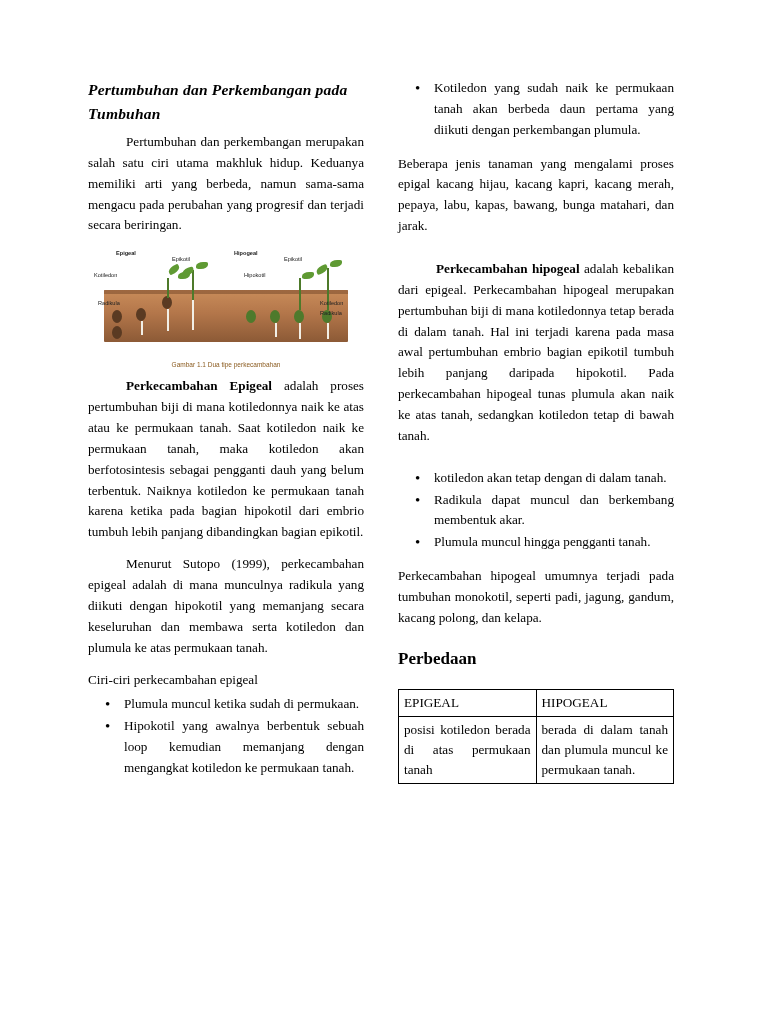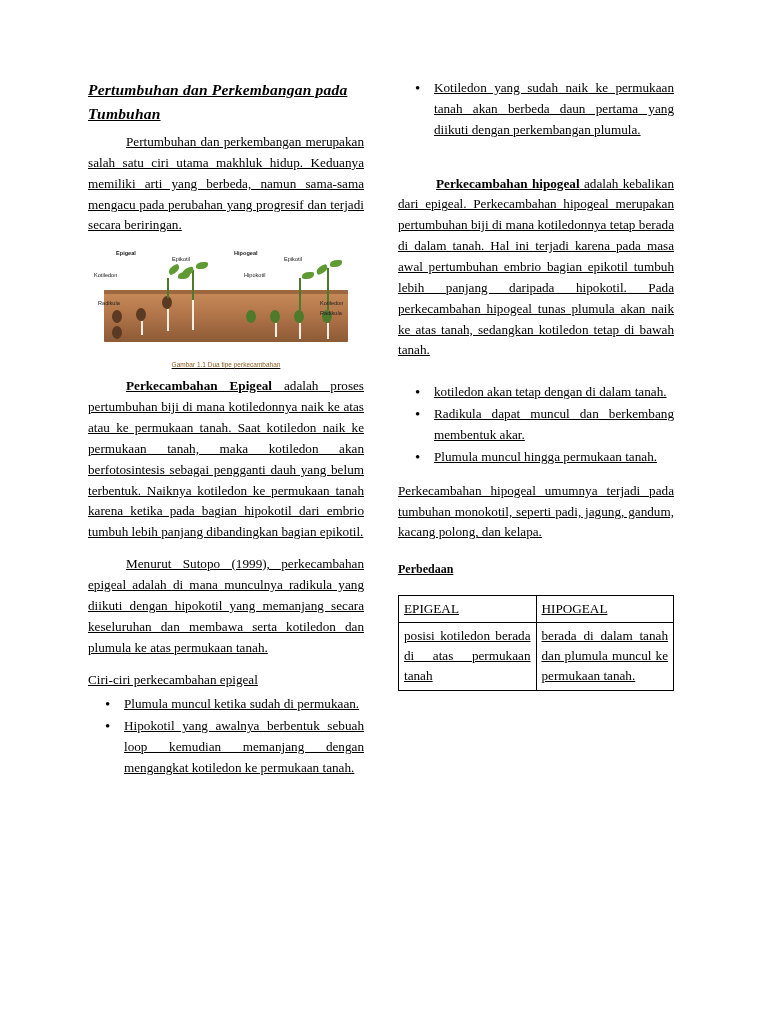--- a/index.html
+++ b/index.html
@@ -13,21 +13,20 @@
     font-family: "Liberation Serif", serif;
     color: #000000;
     overflow: hidden;
   }
   .page {
     position: relative;
     width: 768px;
     height: 760px;
     box-sizing: border-box;
     padding: 78px 88px 40px 88px;
-    text-decoration: underline;
   }
   .columns {
     display: flex;
     gap: 34px;
     height: 100%;
   }
   .col {
     width: 276px;
     flex: 0 0 276px;
   }
@@ -164,21 +163,21 @@
     font-size: 13.2px;
     line-height: 1.52;
     vertical-align: top;
     text-align: justify;
   }
   table.compare td.head {
     font-weight: normal;
   }
   .sec-head {
     font-weight: bold;
-    font-size: 12px;
+    font-size: 17px;
     margin: 0 0 16px 0;
   }
 </style>
 </head>
 <body>
 
 <div class="page">
   <div class="columns">
 
     <div class="col">
@@ -247,32 +246,33 @@
       </ul>
     </div>
 
     <div class="col">
       <ul class="bullets" style="margin-top:0;">
         <li>Kotiledon yang sudah naik ke permukaan tanah akan berbeda daun pertama yang diikuti dengan perkembangan plumula.</li>
       </ul>
 
       <div class="spacer-sm"></div>
 
+      <p>Beberapa jenis tanaman yang mengalami proses epigal kacang hijau, kacang kapri, kacang merah, pepaya, labu, kapas, bawang, bunga matahari, dan jarak.</p>
 
       <div class="spacer-lg"></div>
 
       <p class="indent"><span class="runhead">Perkecambahan hipogeal</span><span> adalah kebalikan dari epigeal. Perkecambahan hipogeal merupakan pertumbuhan biji di mana kotiledonnya tetap berada di dalam tanah. Hal ini terjadi karena pada masa awal pertumbuhan embrio bagian epikotil tumbuh lebih panjang daripada hipokotil. Pada perkecambahan hipogeal tunas plumula akan naik ke atas tanah, sedangkan kotiledon tetap di bawah tanah.</span></p>
 
       <div class="spacer-md"></div>
 
 
       <ul class="bullets">
         <li>kotiledon akan tetap dengan di dalam tanah.</li>
         <li>Radikula dapat muncul dan berkembang membentuk akar.</li>
-        <li>Plumula muncul hingga permukaan tanah.</li>
+        <li>Plumula muncul hingga pengganti tanah.</li>
       </ul>
 
       <div class="spacer-sm"></div>
 
       <p>Perkecambahan hipogeal umumnya terjadi pada tumbuhan monokotil, seperti padi, jagung, gandum, kacang polong, dan kelapa.</p>
 
       <div class="spacer-md"></div>
 
       <p class="sec-head">Perbedaan</p>
 

